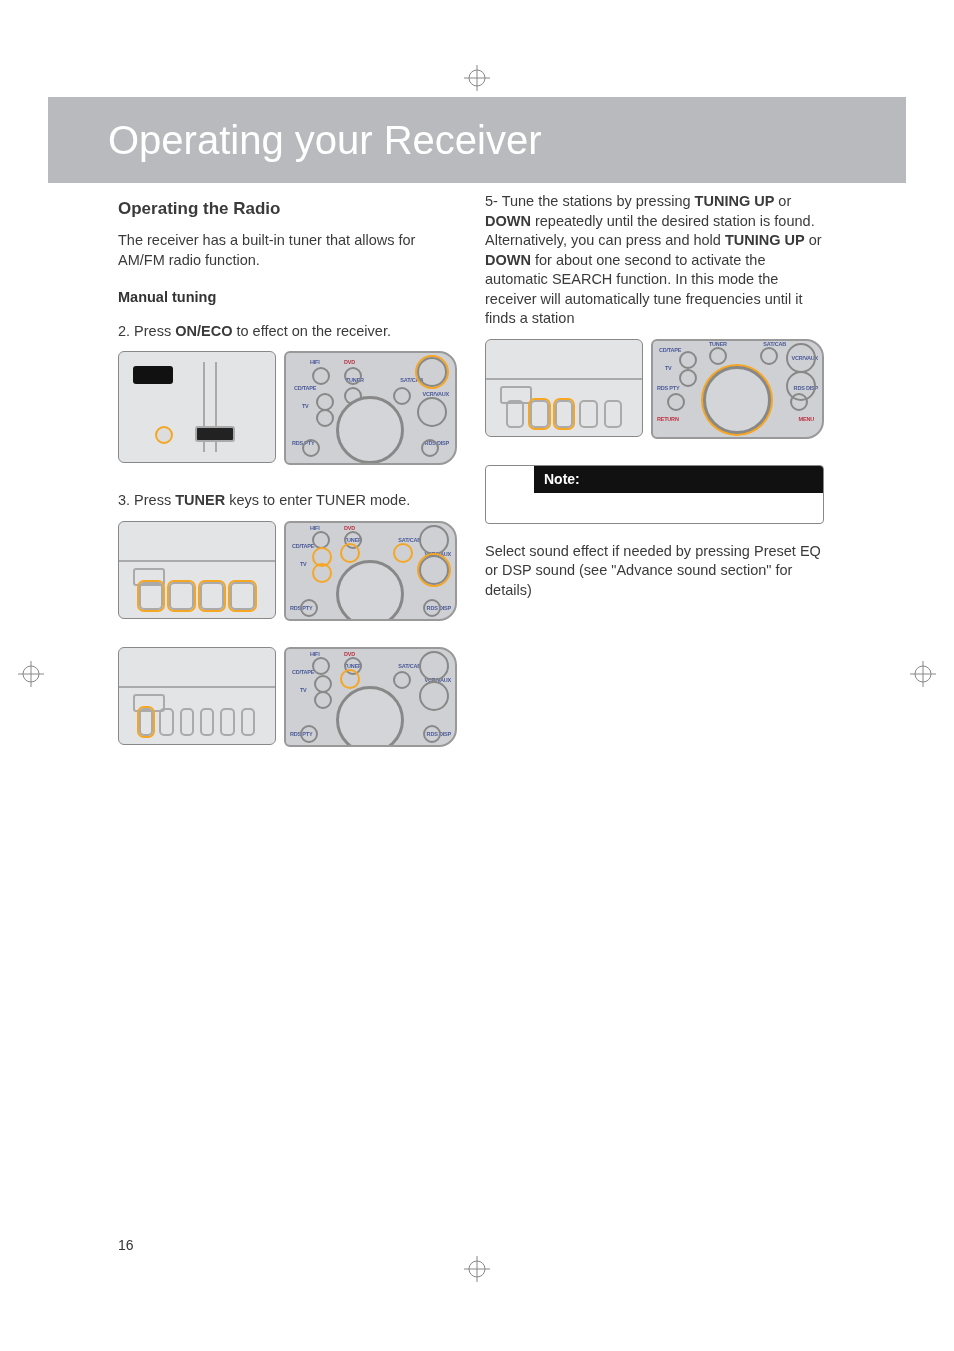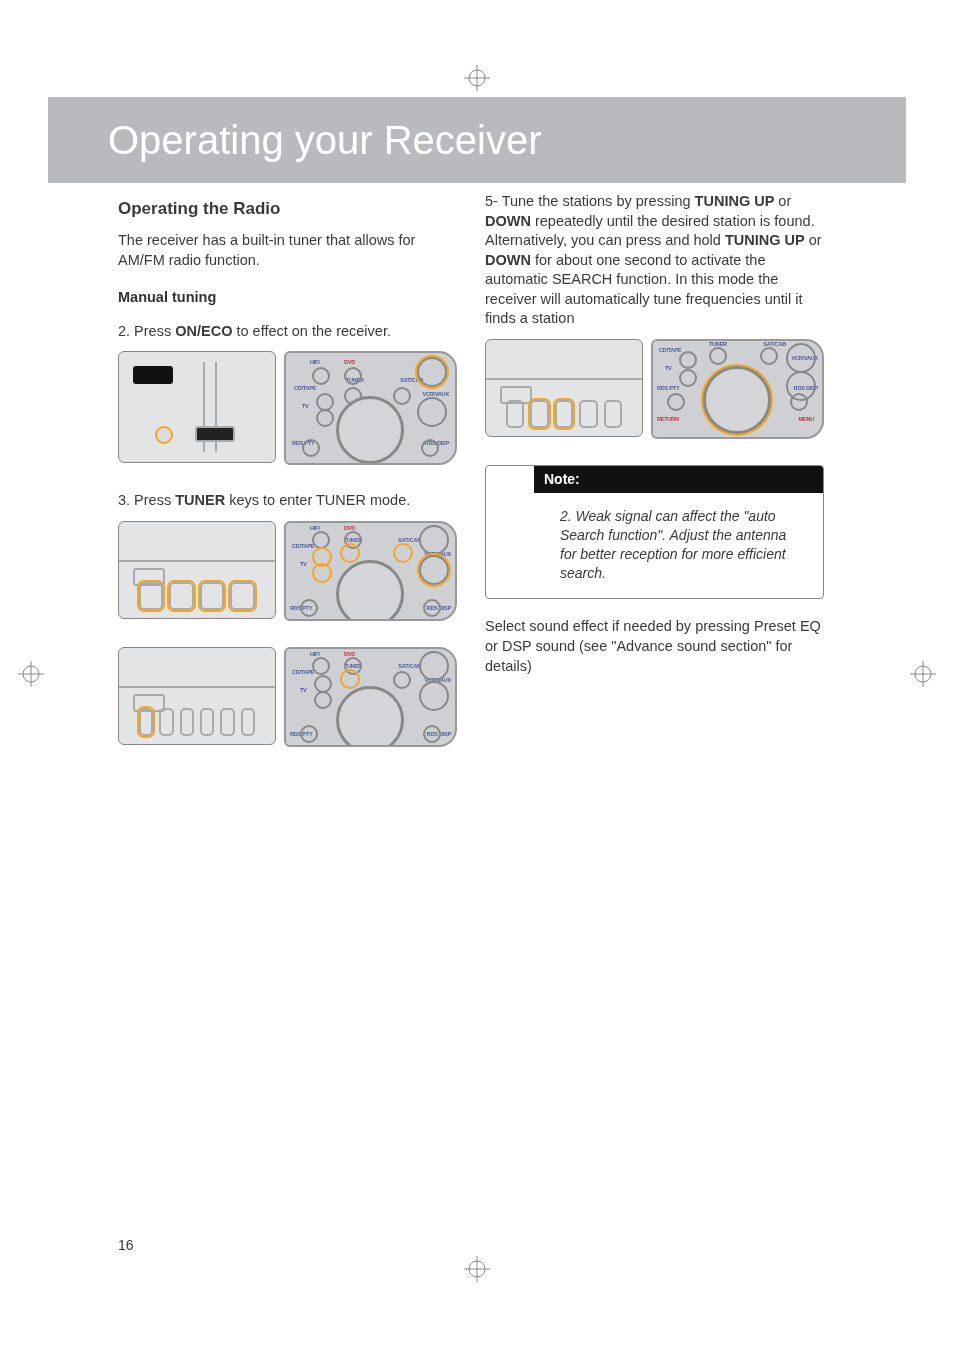--- a/index.html
+++ b/index.html
@@ -301,21 +301,20 @@
           <div class="big" style="right:6px;top:30px;"></div>
           <div class="dot" style="left:14px;top:52px;"></div>
           <div class="dot" style="right:14px;top:52px;"></div>
           <div class="ring ring-hl" style="top:62%;"></div>
         </div>
       </div>
 
       <div class="note-box">
         <div class="note-head">Note:</div>
         <div class="note-body">
-          <p style="margin-bottom:0;">2.  Weak signal can affect the "auto Search function". Adjust the antenna for better reception for more efficient search.</p>
         </div>
       </div>
 
       <p>Select sound effect if needed by pressing Preset EQ or DSP sound (see "Advance sound section" for details)</p>
     </div>
   </div>
 
   <div class="page-num">16</div>
 </div>
 

